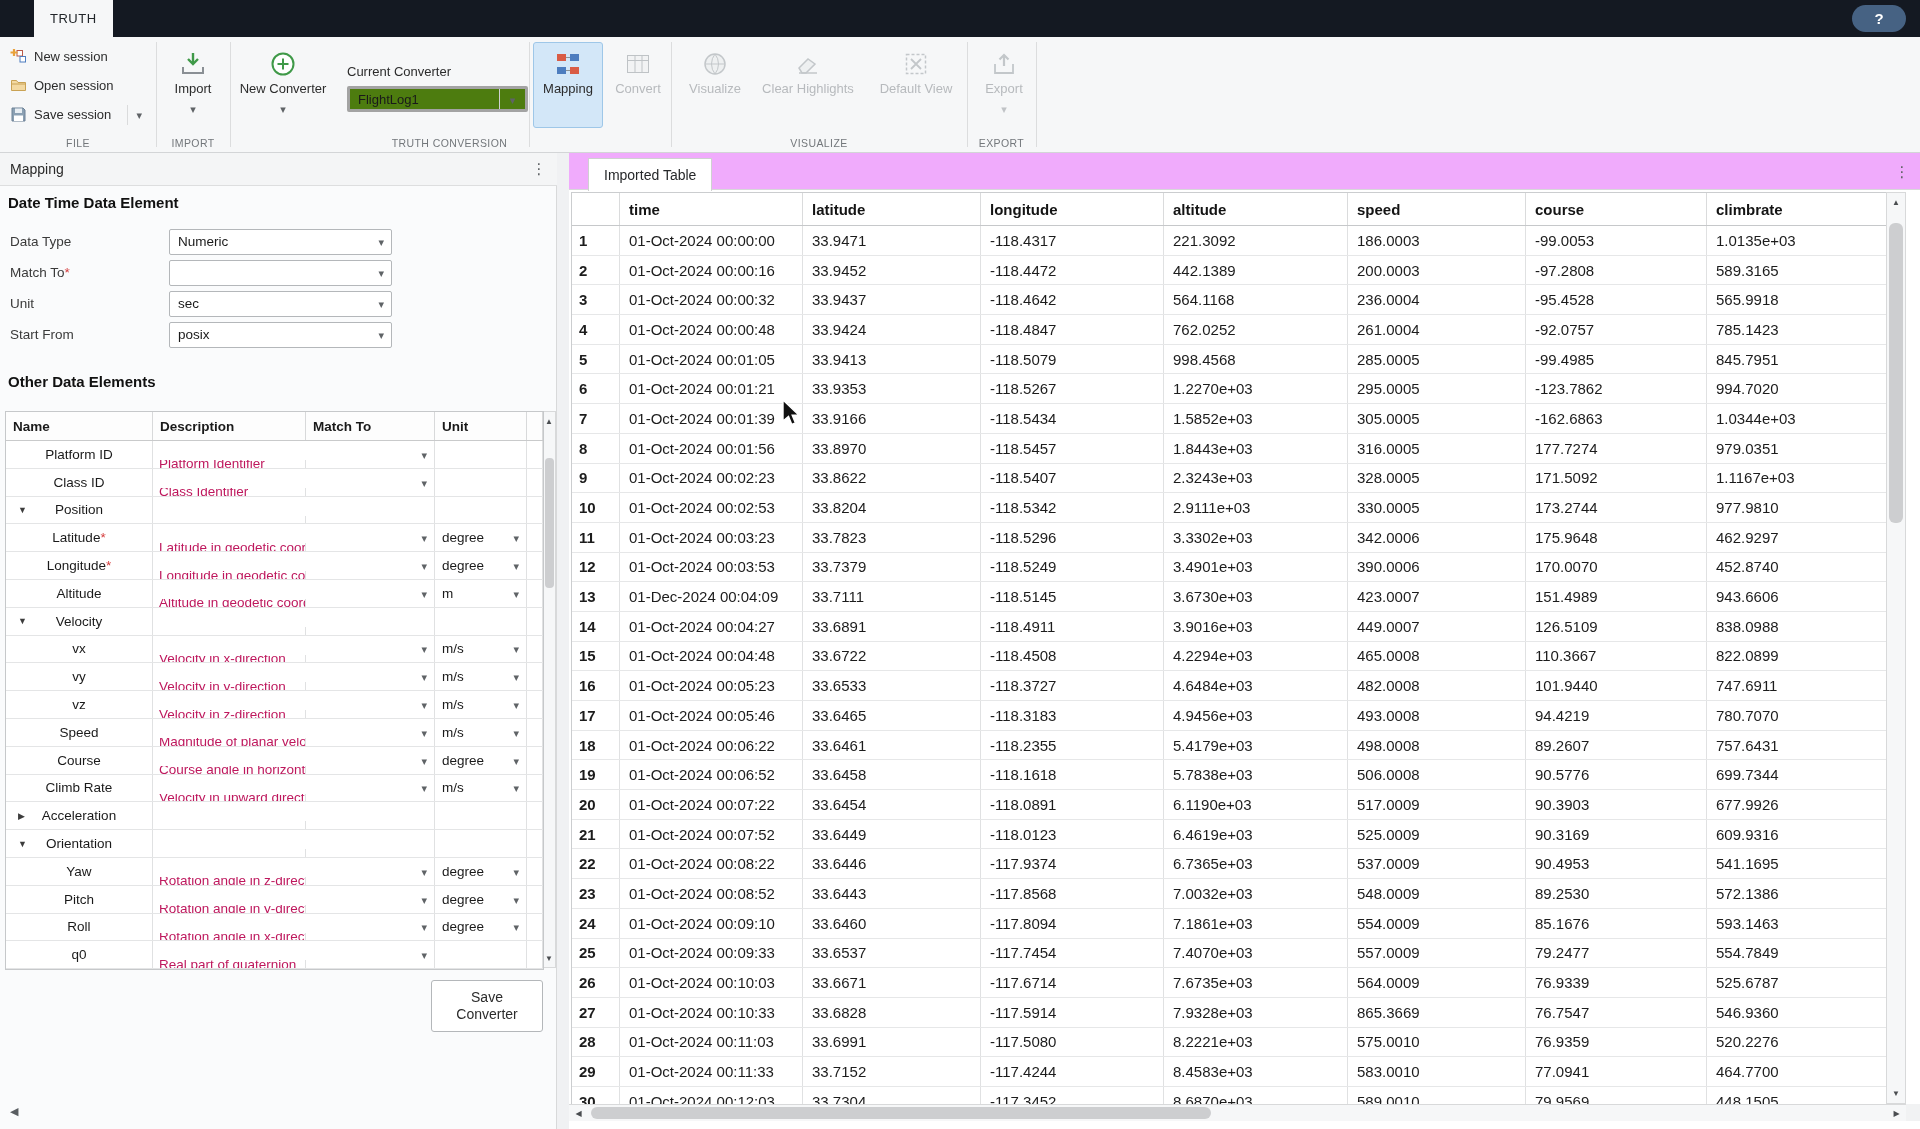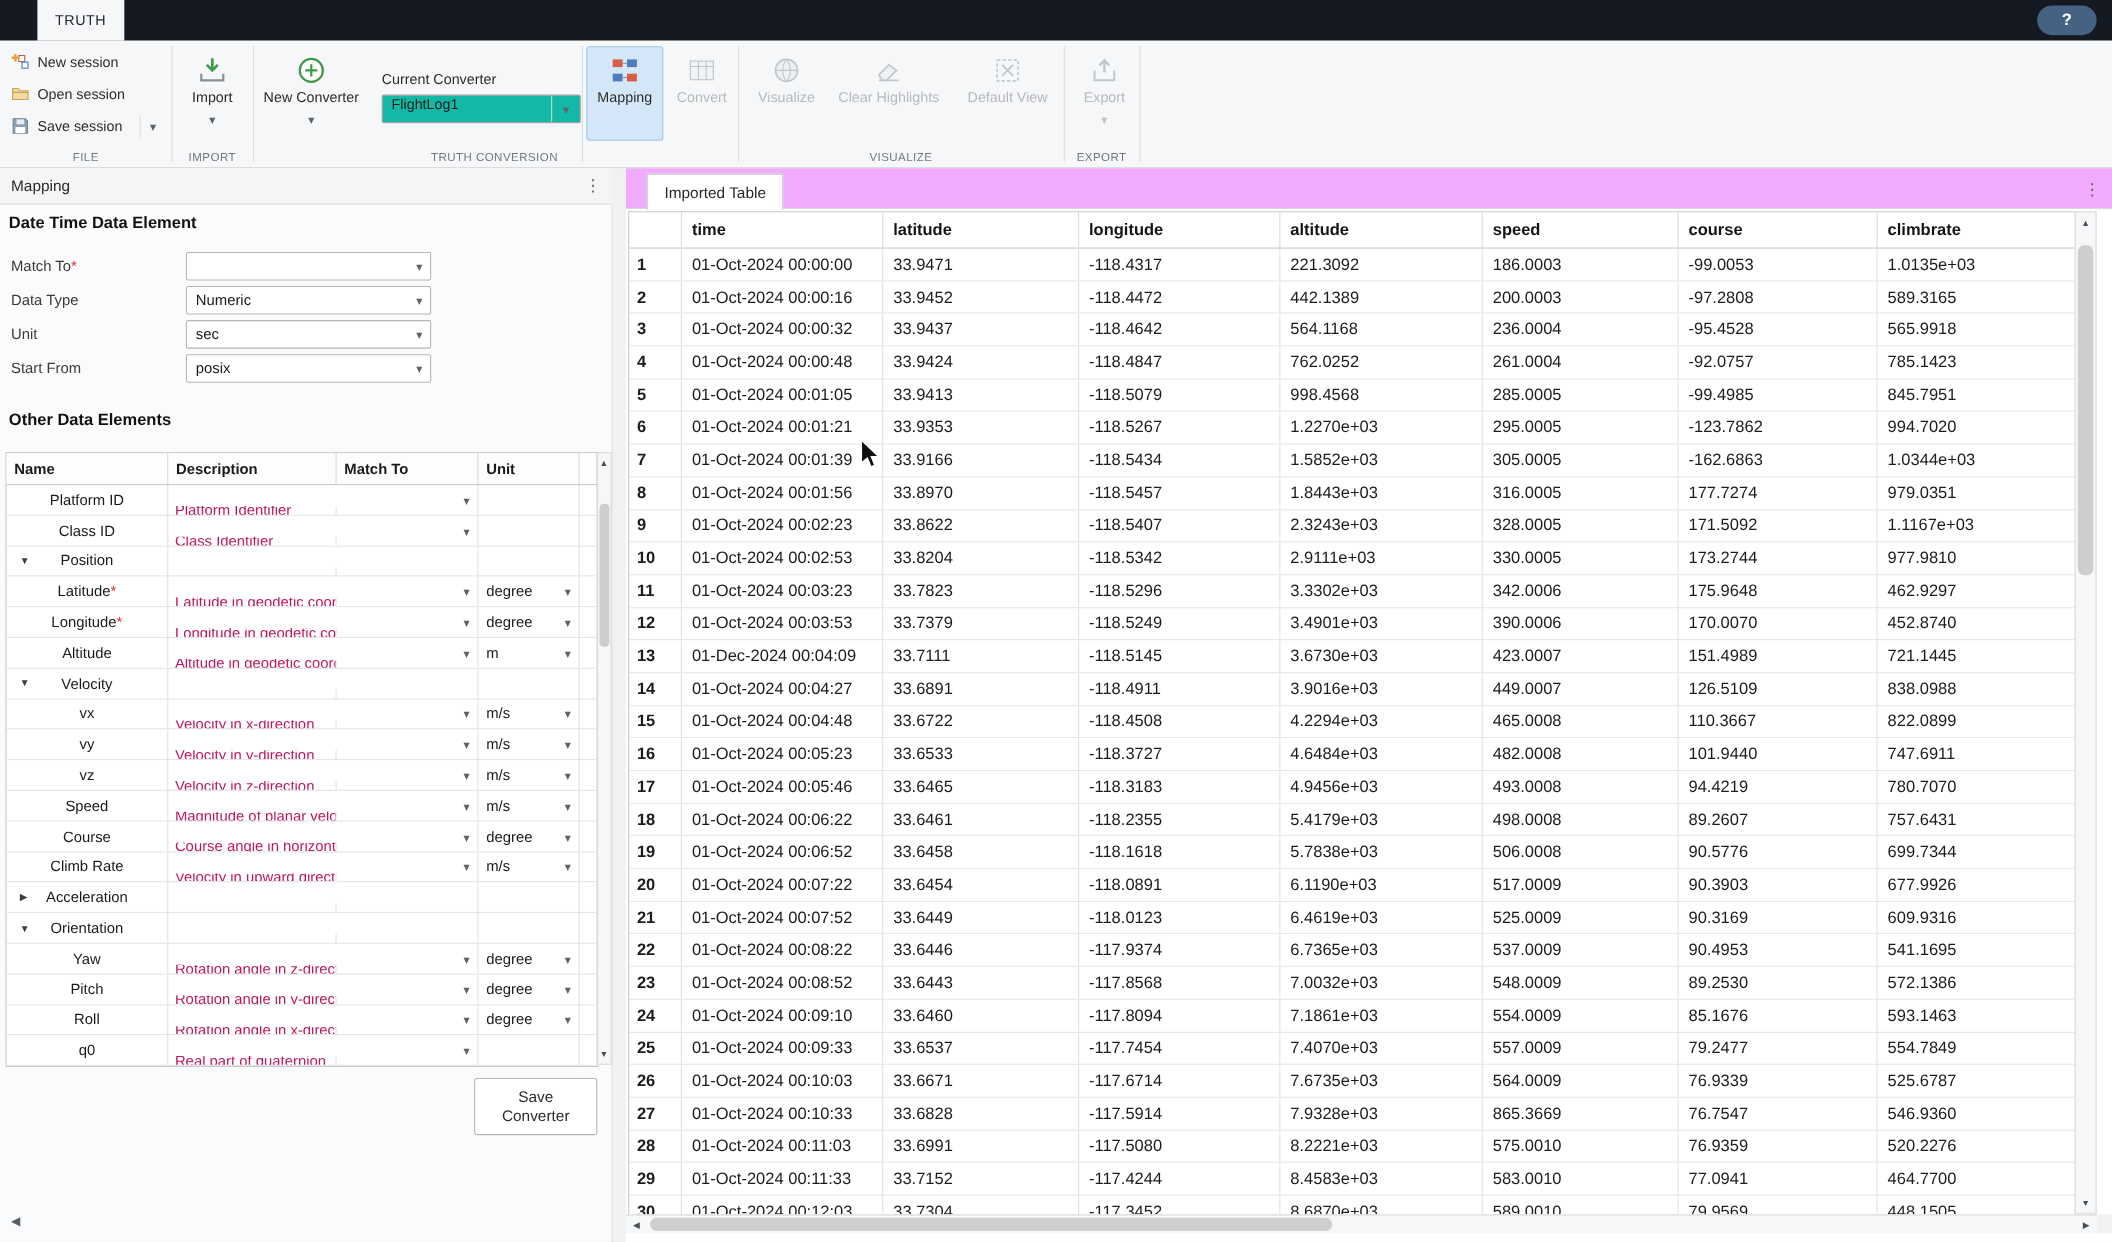--- a/index.html
+++ b/index.html
@@ -22,21 +22,21 @@
   .frow-split { margin-left:auto; border-left:1px solid #dadbdc; padding-left:8px; height:20px; display:flex; align-items:center; }
   .bigbtn { position:absolute; top:5px; height:86px; display:flex; flex-direction:column; align-items:center; padding-top:8px; gap:5px; font-size:13px; color:#2c2c2c; cursor:pointer; border:1px solid transparent; border-radius:3px; text-align:center; }
   .bigbtn .bl { line-height:14px; }
   .bigbtn.checked { background:#d3e7f8; border-color:#9ec7e8; }
   .bigbtn.disabled, .frow.disabled { color:#b7babd; cursor:default; }
   .icon17 { width:17px; height:17px; display:inline-flex; }
   .icon26 { width:26px; height:26px; display:inline-flex; }
   .dd::after { content:"▾"; font-size:11px; color:#5f6periods; color:#5f6366; line-height:10px; }
   .disabled .dd::after { color:#c0c3c6; }
   .cc-label { position:absolute; left:347px; top:27px; font-size:13px; color:#2c2c2c; }
-  .cc-combo { position:absolute; left:347px; top:49px; width:181px; height:26px; background:#14b8a6; border:1px solid #a3a3a3; border-radius:2px; display:flex; align-items:flex-start; font-size:13px; cursor:pointer; }
+  .cc-combo { position:absolute; left:347px; top:49px; width:181px; height:26px; background:#4d7c0f; border:3px solid #a3a3a3; border-radius:2px; display:flex; align-items:center; font-size:13px; cursor:pointer; }
   .cc-val { flex:1; padding-left:8px; }
   .cc-dd { width:26px; height:100%; border-left:1px solid #cfd1d3; display:flex; align-items:center; justify-content:center; }
 
   
   .left-panel { position:absolute; left:0; top:153px; width:557px; height:976px; background:#fafbfc; border-right:1px solid #d8d9da; }
   .splitter { position:absolute; left:557px; top:153px; width:12px; height:976px; background:#f0f1f3; }
   .right-panel { position:absolute; left:569px; top:153px; width:1351px; height:976px; background:#f1f2f3; }
 
   
   .lp-header { position:absolute; left:0; top:0; width:557px; height:33px; background:#f4f5f6; border-bottom:1px solid #dddedf; display:flex; align-items:center; padding:0 10px; font-size:14px; color:#2a2a2a; }
@@ -256,31 +256,31 @@
     <div class="lp-header">
       <span>Mapping</span>
       <span class="kebab"></span>
     </div>
 
     <div class="lp-h1">Date Time Data Element</div>
 
     <div class="dt-fields">
 
         <div class="dt-row">
+          <span class="dt-label"><span>Data Type</span><span class="star"></span></span>
+          <span class="combo">
+            <span class="combo-val">Numeric</span>
+            <span class="dd"></span>
+          </span>
+        </div>
+
+        <div class="dt-row">
           <span class="dt-label"><span>Match To</span><span class="star">*</span></span>
           <span class="combo">
             <span class="combo-val"></span>
-            <span class="dd"></span>
-          </span>
-        </div>
-
-        <div class="dt-row">
-          <span class="dt-label"><span>Data Type</span><span class="star"></span></span>
-          <span class="combo">
-            <span class="combo-val">Numeric</span>
             <span class="dd"></span>
           </span>
         </div>
 
         <div class="dt-row">
           <span class="dt-label"><span>Unit</span><span class="star"></span></span>
           <span class="combo">
             <span class="combo-val">sec</span>
             <span class="dd"></span>
           </span>
@@ -850,21 +850,21 @@
             </div>
 
             <div class="trow">
               <div class="td rn">13</div>
               <div class="td">01-Dec-2024 00:04:09</div>
               <div class="td">33.7111</div>
               <div class="td">-118.5145</div>
               <div class="td">3.6730e+03</div>
               <div class="td">423.0007</div>
               <div class="td">151.4989</div>
-              <div class="td">721.1445</div>
+              <div class="td">943.6606</div>
             </div>
 
             <div class="trow">
               <div class="td rn">14</div>
               <div class="td">01-Oct-2024 00:04:27</div>
               <div class="td">33.6891</div>
               <div class="td">-118.4911</div>
               <div class="td">3.9016e+03</div>
               <div class="td">449.0007</div>
               <div class="td">126.5109</div>

